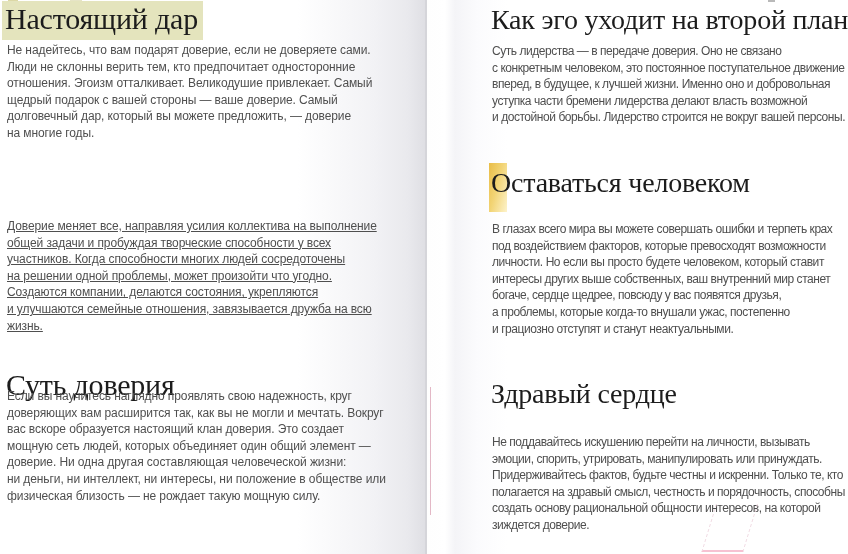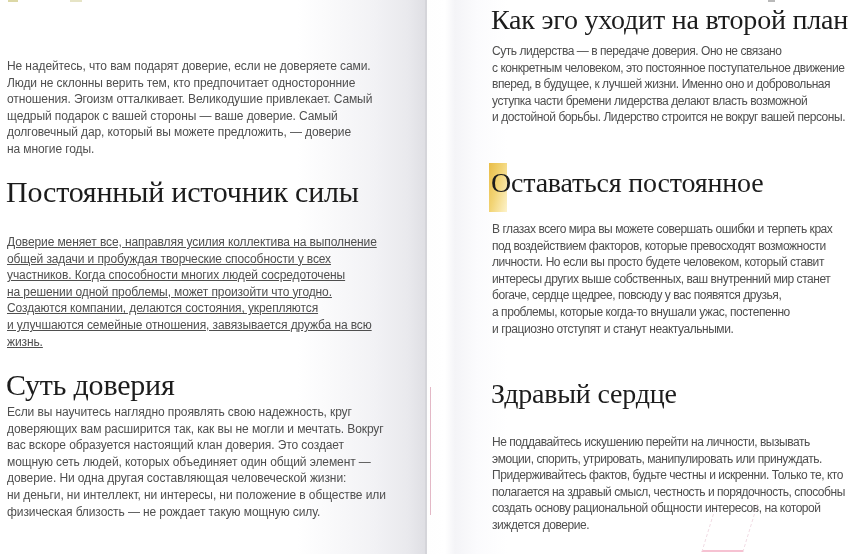--- a/index.html
+++ b/index.html
@@ -9,21 +9,21 @@
   .page-left{left:0;width:425px;
     background:linear-gradient(90deg,#ffffff 0%,#ffffff 70%,#f2f2f5 88%,#e9e9ed 96%,#dfdfe4 100%);}
   .page-right{left:425px;width:423px;border-left:2px solid #d5d5da;box-sizing:border-box;
     background:linear-gradient(90deg,#fefefe 0px,#ffffff 18px,#f4f4f7 28px,#fbfbfd 50px,#ffffff 80px);}
   h2{position:absolute;margin:0;font-family:"Liberation Serif","DejaVu Serif",serif;
      font-weight:400;color:#1c1c1c;line-height:1.15;letter-spacing:-0.2px;z-index:2;white-space:pre;}
   .page-left h2{font-size:30px;}
   .page-right h2{font-size:28px;}
   p.body{position:absolute;margin:0;white-space:pre;font-size:12px;line-height:16.6px;
          color:#4f4f4f;z-index:2;}
-  .page-left p.body{left:7px;letter-spacing:-0.1px;margin-top:16px;}
+  .page-left p.body{left:7px;letter-spacing:-0.1px;}
   .page-right p.body{left:65px;letter-spacing:-0.45px;}
   
   .lh1{top:1px;left:2px;background:#e4e4bd;padding:1px 5px 3px 3px;}
   .lp1{top:42px;}
   .lh2{top:175px;left:6px;}
   .lp2{top:218px;text-decoration:underline;}
   .lh3{top:368px;left:6px;}
   .lp3{top:388px;}
   
   .rh1{top:4px;left:64px;}
@@ -42,28 +42,28 @@
   .top-dark{position:absolute;left:768px;top:0;width:7px;height:2px;background:#9b9b9b;opacity:.7;}
   .top-yellow-a{position:absolute;left:8px;top:0;width:10px;height:2px;background:#dcd8a6;}
   .top-yellow-b{position:absolute;left:70px;top:0;width:12px;height:2px;background:#e6e4c6;}
 </style>
 </head>
 <body>
 
 <div class="screen">
 
   <section class="page page-left">
+    <h2 class="lh1">Настоящий дар</h2>
     <p class="body lp1">Не надейтесь, что вам подарят доверие, если не доверяете сами.
 Люди не склонны верить тем, кто предпочитает односторонние
 отношения. Эгоизм отталкивает. Великодушие привлекает. Самый
 щедрый подарок с вашей стороны — ваше доверие. Самый
 долговечный дар, который вы можете предложить, — доверие
 на многие годы.</p>
 
-    <h2 class="lh2">Постоянный источник силы</h2>
     <p class="body lp2">Доверие меняет все, направляя усилия коллектива на выполнение
 общей задачи и пробуждая творческие способности у всех
 участников. Когда способности многих людей сосредоточены
 на решении одной проблемы, может произойти что угодно.
 Создаются компании, делаются состояния, укрепляются
 и улучшаются семейные отношения, завязывается дружба на всю
 жизнь.</p>
 
     <h2 class="lh3">Суть доверия</h2>
     <p class="body lp3">Если вы научитесь наглядно проявлять свою надежность, круг
@@ -77,21 +77,21 @@
 
   <section class="page page-right">
     <h2 class="rh1">Как эго уходит на второй план</h2>
     <p class="body rp1">Суть лидерства — в передаче доверия. Оно не связано
 с конкретным человеком, это постоянное поступательное движение
 вперед, в будущее, к лучшей жизни. Именно оно и добровольная
 уступка части бремени лидерства делают власть возможной
 и достойной борьбы. Лидерство строится не вокруг вашей персоны.</p>
 
     <span class="letter-hl"></span>
-    <h2 class="rh2">Оставаться постоянное</h2>
+    <h2 class="rh2">Оставаться человеком</h2>
     <p class="body rp2">В глазах всего мира вы можете совершать ошибки и терпеть крах
 под воздействием факторов, которые превосходят возможности
 личности. Но если вы просто будете человеком, который ставит
 интересы других выше собственных, ваш внутренний мир станет
 богаче, сердце щедрее, повсюду у вас появятся друзья,
 а проблемы, которые когда-то внушали ужас, постепенно
 и грациозно отступят и станут неактуальными.</p>
 
     <h2 class="rh3">Здравый сердце</h2>
     <p class="body rp3">Не поддавайтесь искушению перейти на личности, вызывать

